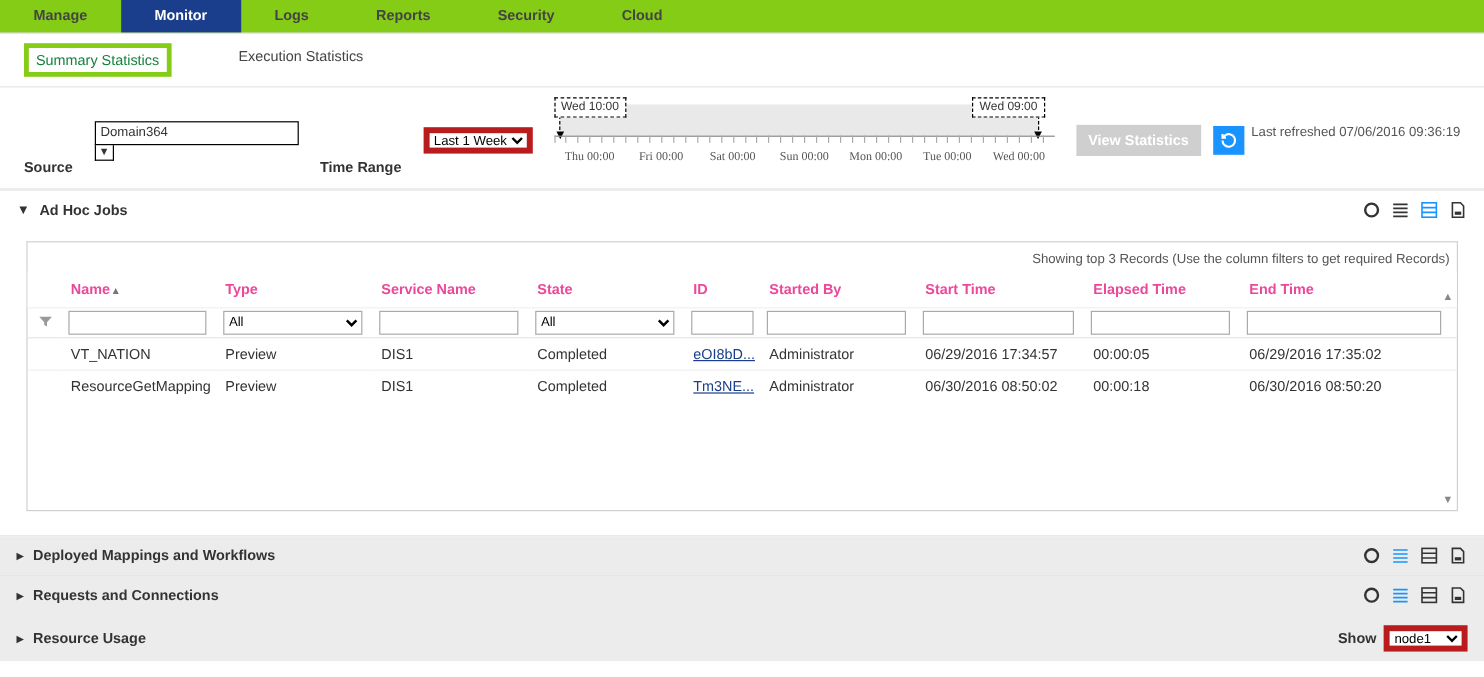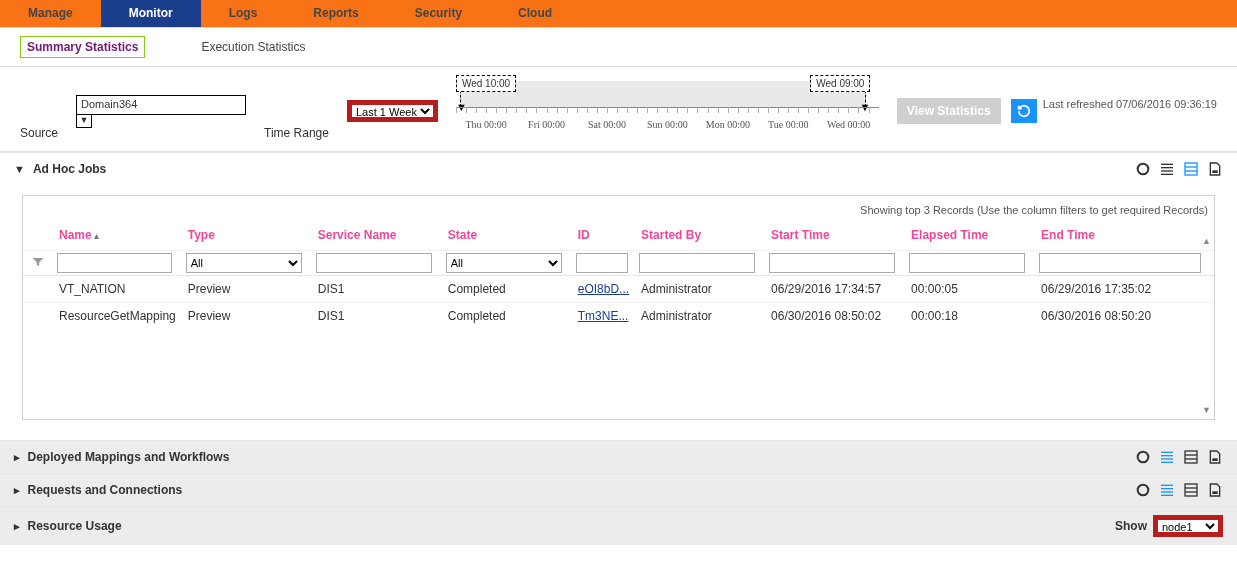--- a/index.html
+++ b/index.html
@@ -7,21 +7,21 @@
     margin: 0;
     font-family: Arial, Helvetica, sans-serif;
     font-size: 12px;
     color: #333;
     background: #fff;
     width: 1237px;
   }
   
   .topnav {
     display: flex;
-    background: #f97316;
+    background: #84cc16;
     border-bottom: 1px solid #d9d9d9;
     height: 28px;
   }
   .topnav .tab {
     padding: 6px 28px;
     cursor: pointer;
     font-weight: bold;
     color: #444;
   }
   .topnav .tab.active {
@@ -36,36 +36,36 @@
     background:#fff;
     border-bottom: 1px solid #e0e0e0;
   }
   .subtab {
     font-size: 12px;
     color: #444;
     cursor: pointer;
     padding: 4px 6px;
   }
   .subtab.active {
-    color: #701a75;
-    border: 1px solid #84cc16;
+    color: #15803d;
+    border: 4px solid #84cc16;
     padding: 3px 6px;
-    font-weight: bold;
+    font-weight: normal;
   }
   
   .filterbar {
     display: flex;
     align-items: center;
     padding: 14px 20px 10px 20px;
     gap: 18px;
     background:#fff;
     border-bottom: 1px solid #e0e0e0;
     position: relative;
   }
-  .label { font-weight: normal; margin-top: 44px; }
+  .label { font-weight: bold; margin-top: 44px; }
   .source-box {
     border: 1px solid #000;
     height: 20px;
     font-size: 11px;
     padding: 2px 4px;
     width: 170px;
     position: relative;
     background:#fff;
   }
   .source-wrap { position: relative; }

